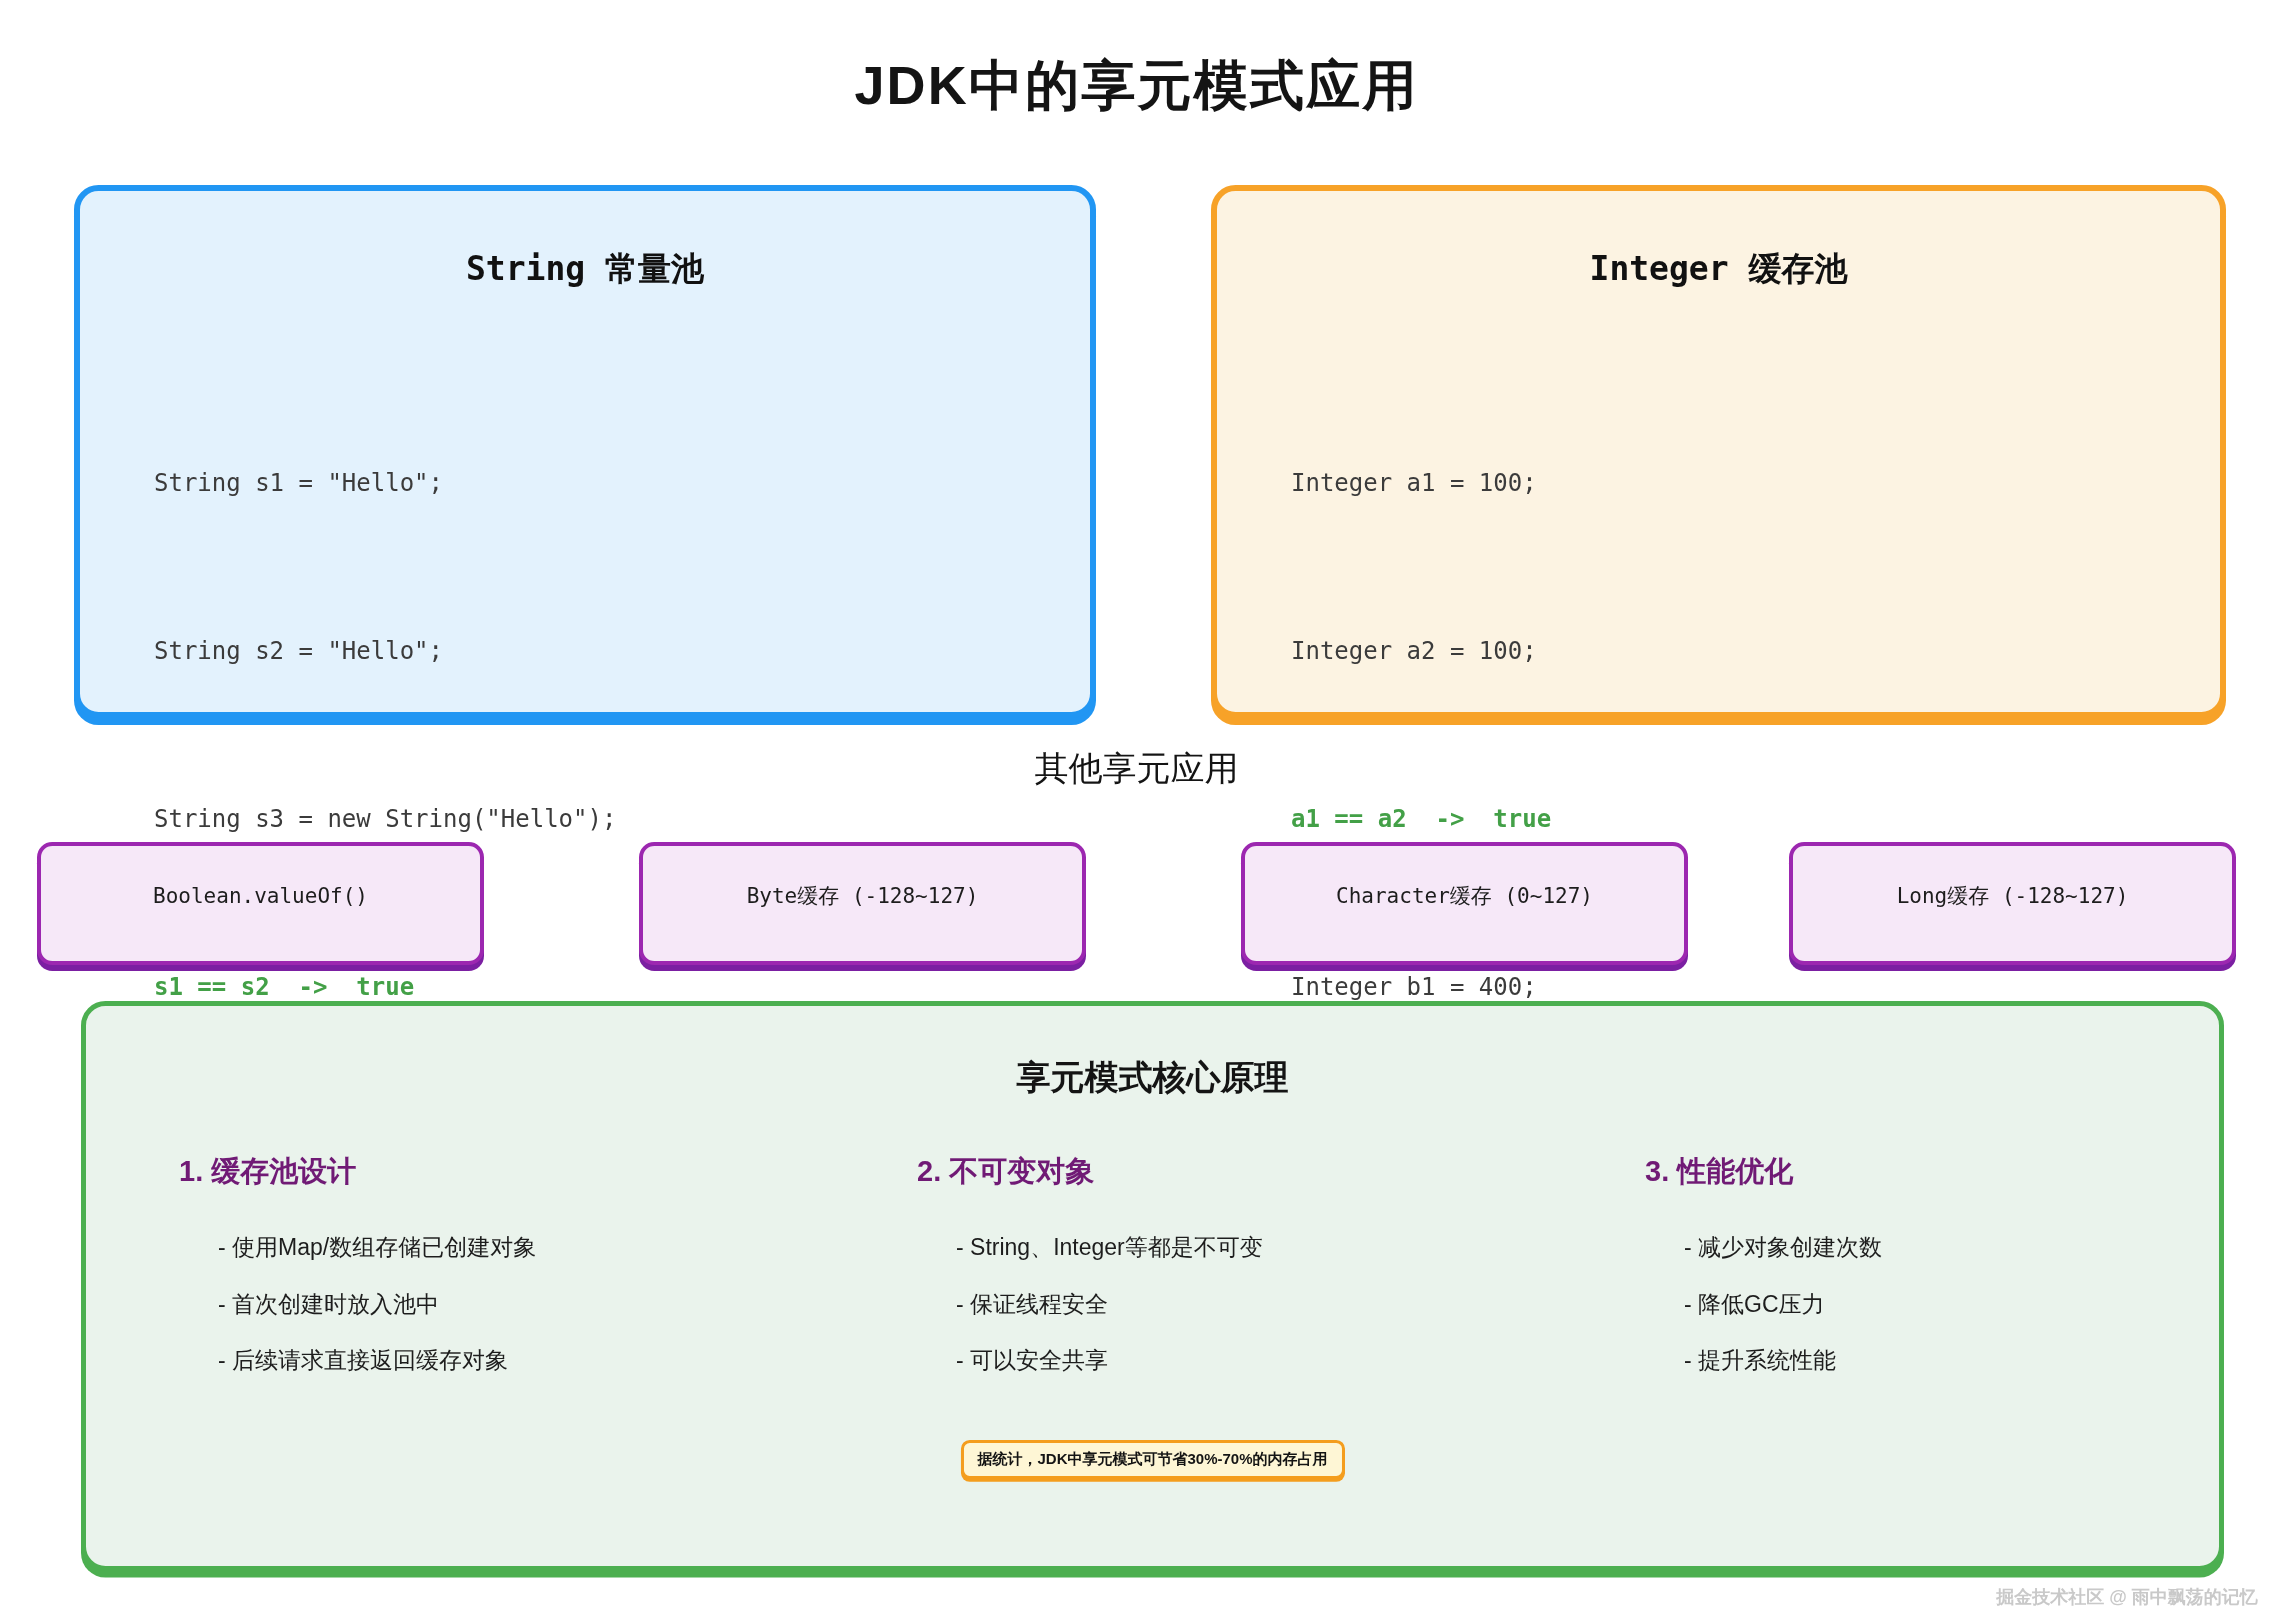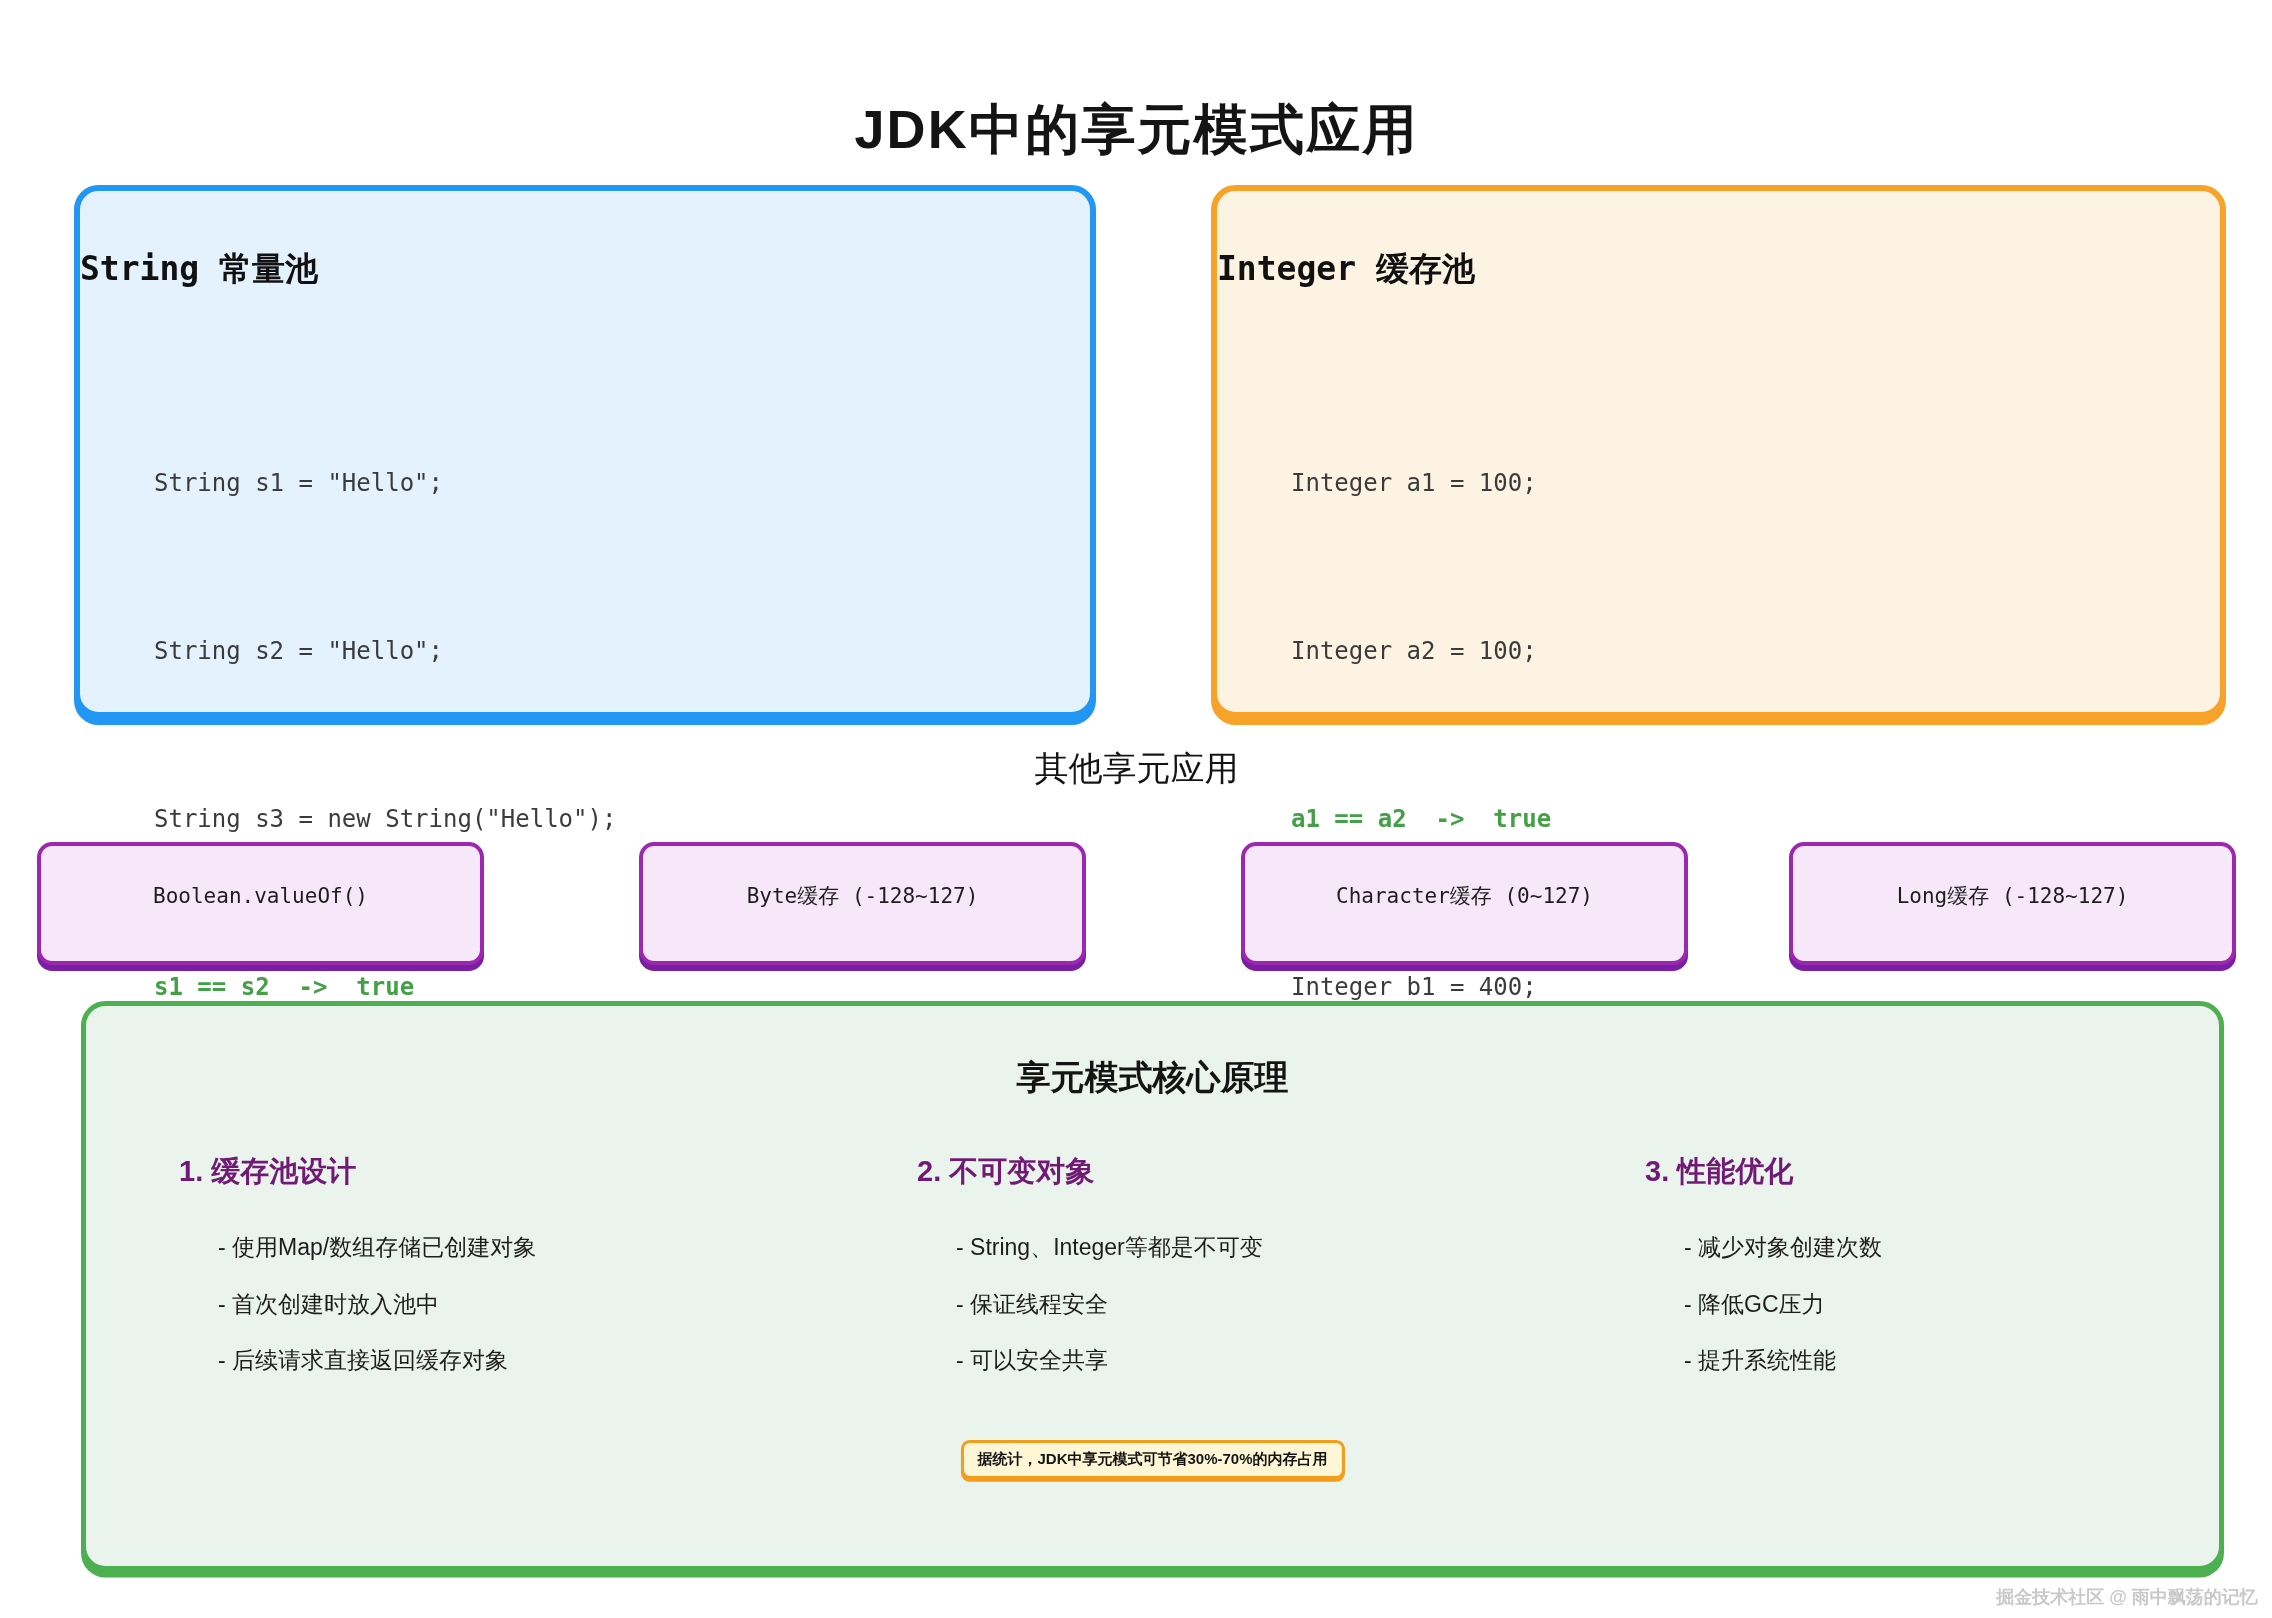--- a/index.html
+++ b/index.html
@@ -3,37 +3,37 @@
 <meta charset="utf-8">
 <style>
   html,body{margin:0;padding:0;background:#ffffff;}
   #canvas{
     position:relative;width:2273px;height:1619px;background:#ffffff;overflow:hidden;
     font-family:"Liberation Sans","DejaVu Sans",sans-serif;color:#161616;
   }
 
   .page-title{
     position:absolute;top:50px;left:0;width:100%;text-align:center;
-    font-size:54px;font-weight:700;letter-spacing:2.2px;color:#141414;margin-top:44px;
+    font-size:54px;font-weight:700;letter-spacing:2.2px;color:#141414;
   }
 
   
   .card{position:absolute;border-radius:24.5px;box-sizing:border-box;}
   .card.blue{
     left:74px;top:185px;width:1022px;height:533px;
     background:var(--blue-fill);border:6px solid var(--blue-border);
     box-shadow:0 7px 0 var(--blue-border);
   }
   .card.orange{
     left:1211px;top:185px;width:1015px;height:533px;
     background:var(--orange-fill);border:6px solid var(--orange-border);
     box-shadow:0 7px 0 var(--orange-border);
   }
   .card-title{
-    margin-top:56px;text-align:left;font-size:33px;font-weight:700;color:#111;
+    margin-top:56px;text-align:center;font-size:33px;font-weight:700;color:#111;
     font-family:"DejaVu Sans Mono","Liberation Mono",monospace;
   }
   .code{
     position:absolute;top:152px;left:74px;right:22px;
     font-family:"DejaVu Sans Mono","Liberation Mono",monospace;
     font-size:24px;line-height:56px;color:var(--code-text);white-space:pre;
   }
   .code-line.ok{color:var(--result-true);font-weight:700;}
   .code-line.no{color:var(--result-false);font-weight:700;}
 

